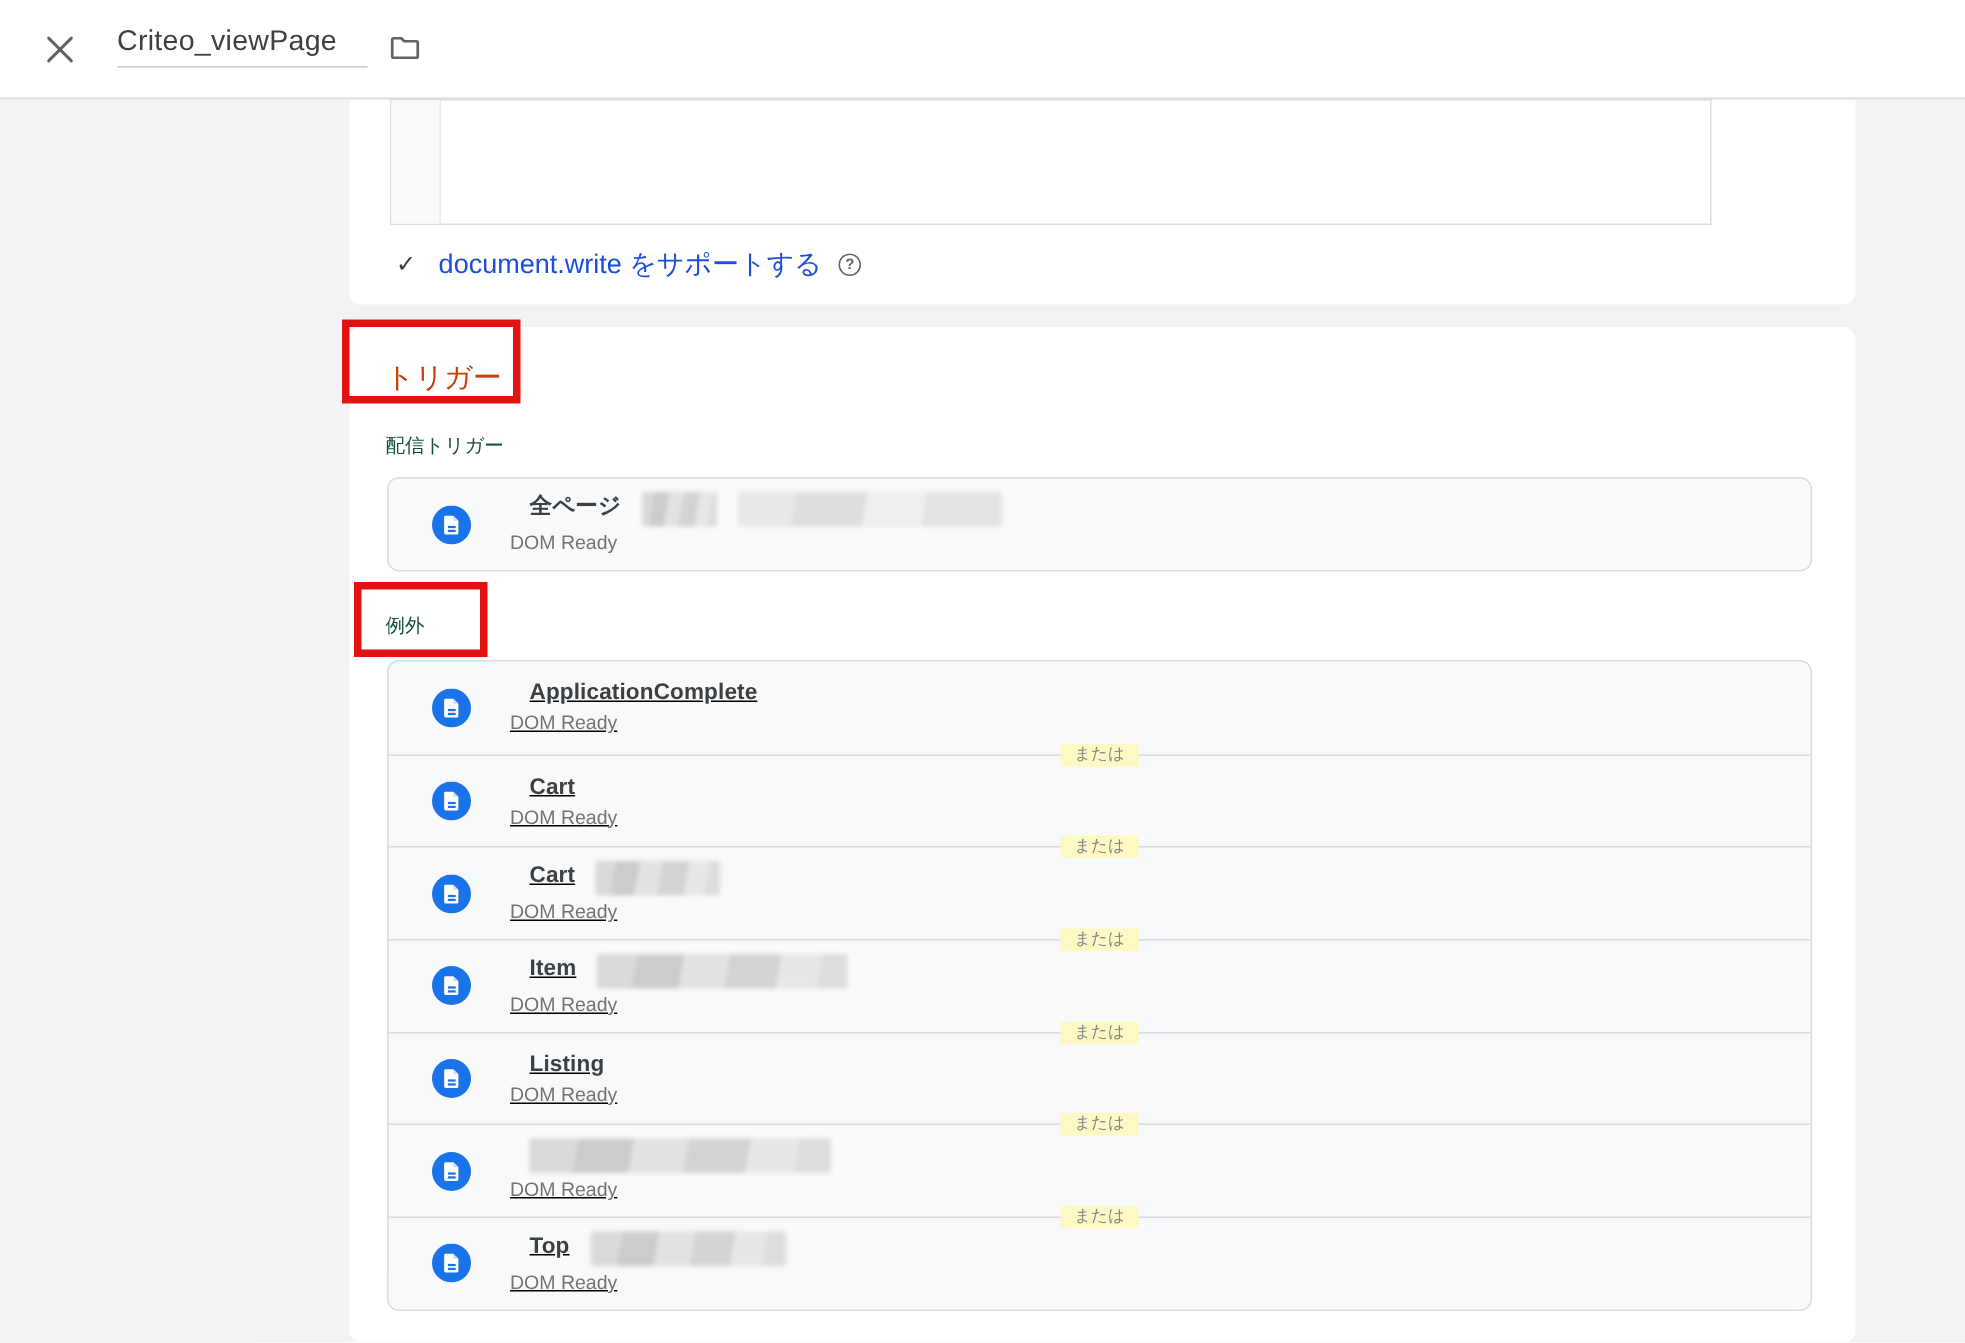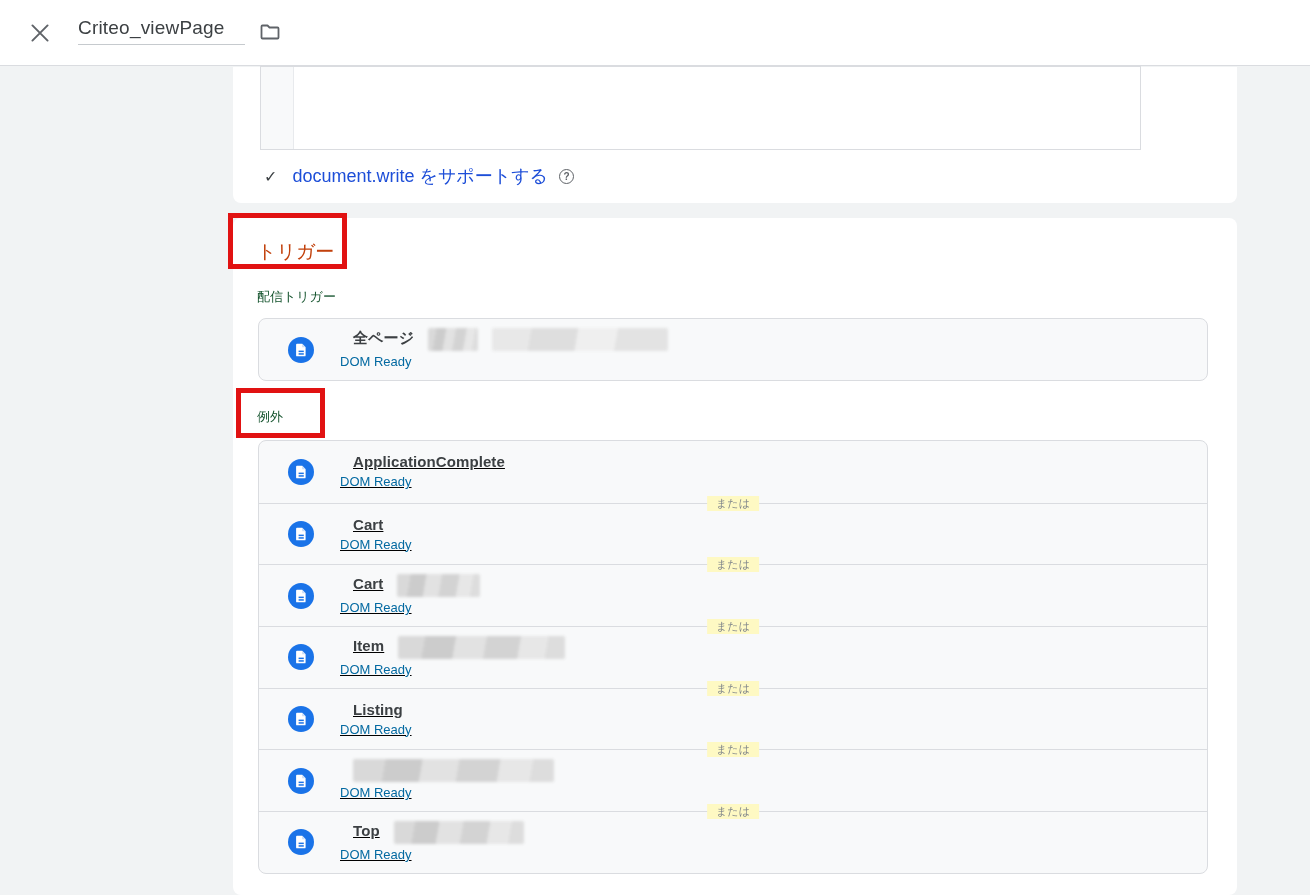--- a/index.html
+++ b/index.html
@@ -71,21 +71,21 @@
   .or-sep {
     position:absolute; top:-8px; left:50%; transform:translateX(-50%);
     background:#fef9c3; padding:0 9px; font-size:11px; color:#80868b; line-height:15px;
   }
 
   .trig-icon { width:26px; height:26px; flex:none; }
   .trig-text { margin-left:26px; }
   .name-line { display:flex; align-items:flex-start; gap:14px;margin-left:13px; }
   .trig-name-text { font-size:15px; font-weight:bold; color:#3c4043; line-height:19px; letter-spacing:.1px; }
   .trig-name-text:empty { display:none; }
-  .trig-type { font-size:13px; color:#0369a1; line-height:18px; margin-top:2px; }
+  .trig-type { font-size:13px; color:#737373; line-height:18px; margin-top:2px; }
 
   
   .redact {
     display:inline-block; height:23px; border-radius:2px; flex:none;
     background:linear-gradient(100deg,#d9d9d9 0 16%,#cccccc 16% 34%,#e2e2e2 34% 52%,#d3d3d3 52% 72%,#e7e7e7 72% 88%,#dddddd 88% 100%);
     filter:blur(1.4px);
   }
   .redact-light {
     background:linear-gradient(100deg,#e8e8e8 0 22%,#dedede 22% 48%,#efefef 48% 70%,#e3e3e3 70% 100%);
   }

